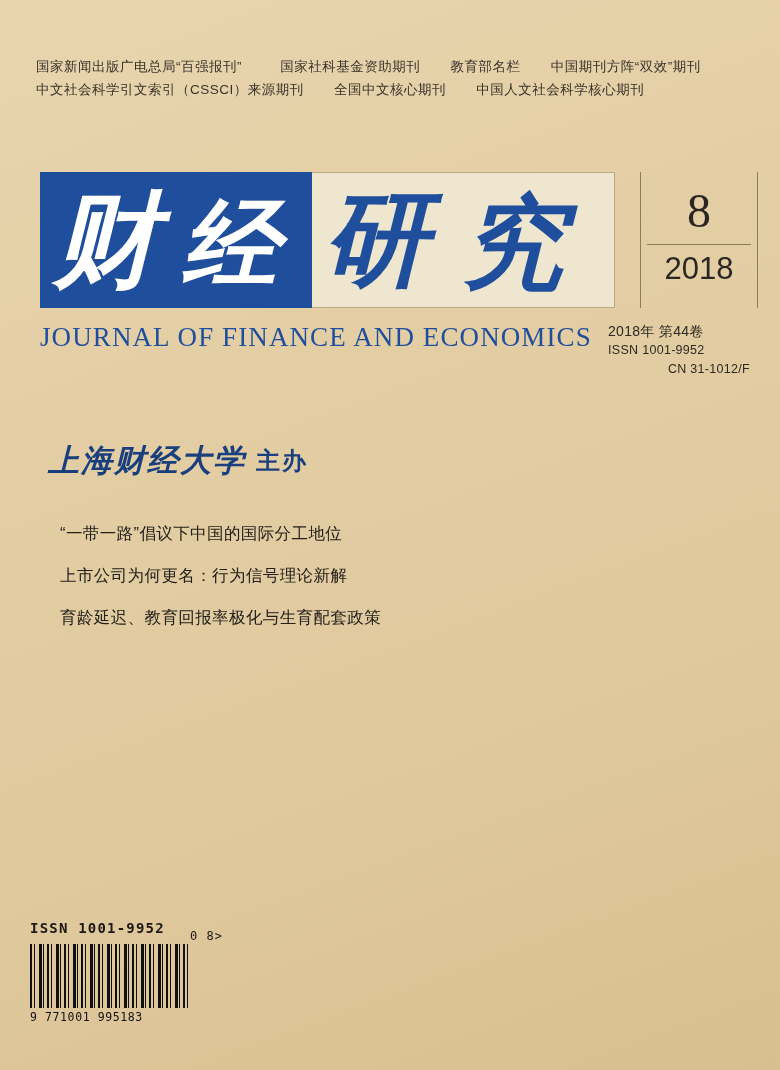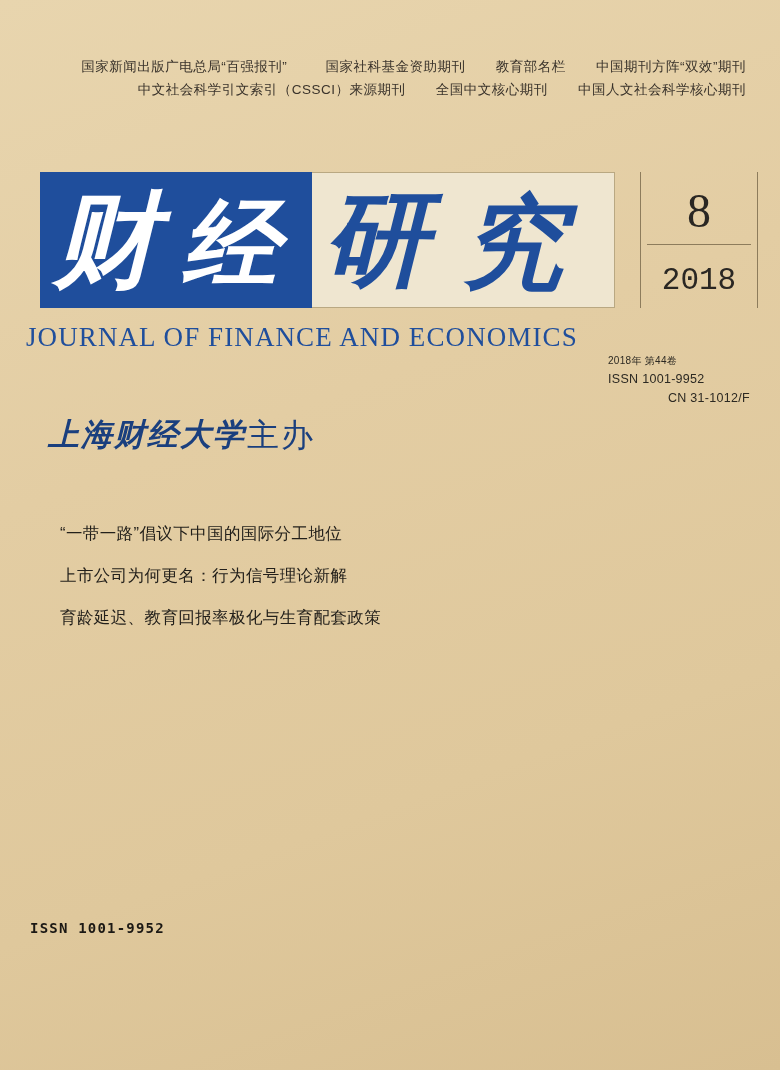--- a/index.html
+++ b/index.html
@@ -20,21 +20,20 @@
     background: linear-gradient(160deg, #e8d5ae 0%, #e3cda3 38%, #dfc89c 70%, #d8bf91 100%);
   }
 
   
   .accolades {
     position: absolute;
     left: 36px;
     top: 55px;
     width: 710px;
     color: #3a332b;
-    text-align: right;
   }
   .accolade-line {
     font-size: 13.5px;
     letter-spacing: 0.5px;
     line-height: 23px;
     white-space: nowrap;
   }
   .accolade-line span { display: inline-block; }
   .gap-l { margin-left: 34px; }
   .gap-m { margin-left: 26px; }
@@ -93,74 +92,75 @@
     text-align: center;
     color: #2a2723;
   }
   .issue-no {
     font-family: "Liberation Serif", serif;
     font-size: 48px;
     line-height: 66px;
     padding-top: 6px;
   }
   .issue-year {
-    font-family: Liberation Mono, monospace;
+    font-family: Liberation Sans, sans-serif;
     font-size: 31px;
     line-height: 40px;
     border-top: 1px solid #8d7c5c;
     margin: 0 6px;
-    padding-top: 16px;
+    padding-top: 4px;
   }
 
   
   .eng-title {
     position: absolute;
-    left: 26px;
+    left: 40px;
     top: 322px;
     width: 566px;
     font-family: "Liberation Serif", serif;
     font-size: 27px;
     letter-spacing: 1.1px;
     color: #1f4e9c;
     white-space: nowrap;
   }
   .meta-right {
     position: absolute;
     left: 608px;
     top: 322px;
     width: 160px;
     color: #2c2922;
     font-family: "Liberation Sans", sans-serif;
   }
-  .meta-right .m1 { font-size: 10px; line-height: 19px; letter-spacing: .3px; margin-top: 29px;}
+  .meta-right .m1 { font-size: 14px; line-height: 19px; letter-spacing: .3px;}
   .meta-right .m2 { font-size: 12.5px; line-height: 19px; letter-spacing: .3px;}
   .meta-right .m3 { font-size: 12.5px; line-height: 19px; letter-spacing: .3px; text-align: right; padding-right: 18px;}
 
   
   .publisher {
     position: absolute;
     left: 48px;
-    top: 414px;
+    top: 440px;
     display: flex;
-    align-items: flex-start;
+    align-items: center;
   }
   .publisher-name {
     font-family: "DejaVu Serif", serif;
     font-style: italic;
     font-weight: bold;
     font-size: 31px;
     color: #1a3f7e;
     letter-spacing: 2px;
   }
   .publisher-suffix {
     font-family: "DejaVu Serif", serif;
-    font-size: 32px;
+    font-size: 24px;
     color: #1a3f7e;
-    margin-left: 1px;
+    margin-left: 10px;
     letter-spacing: 2px;
+    font-weight: bold;
   }
 
   
   .articles {
     position: absolute;
     left: 60px;
     top: 512px;
     width: 660px;
   }
   .article {
@@ -313,16 +313,21 @@
   </div>
 
   <div class="articles">
     <div class="article">“一带一路”倡议下中国的国际分工地位</div>
     <div class="article">上市公司为何更名：行为信号理论新解</div>
     <div class="article">育龄延迟、教育回报率极化与生育配套政策</div>
   </div>
 
   <div class="barcode-area">
     <div class="issn-text">ISSN 1001-9952</div>
+    <div class="barcode-wrap">
+      <div class="addon-label">0 8&gt;</div>
+      <div class="bars"></div>
+      <div class="barcode-digits">9 771001 995183</div>
+    </div>
   </div>
 
 
 </div>
 
 </body></html>

